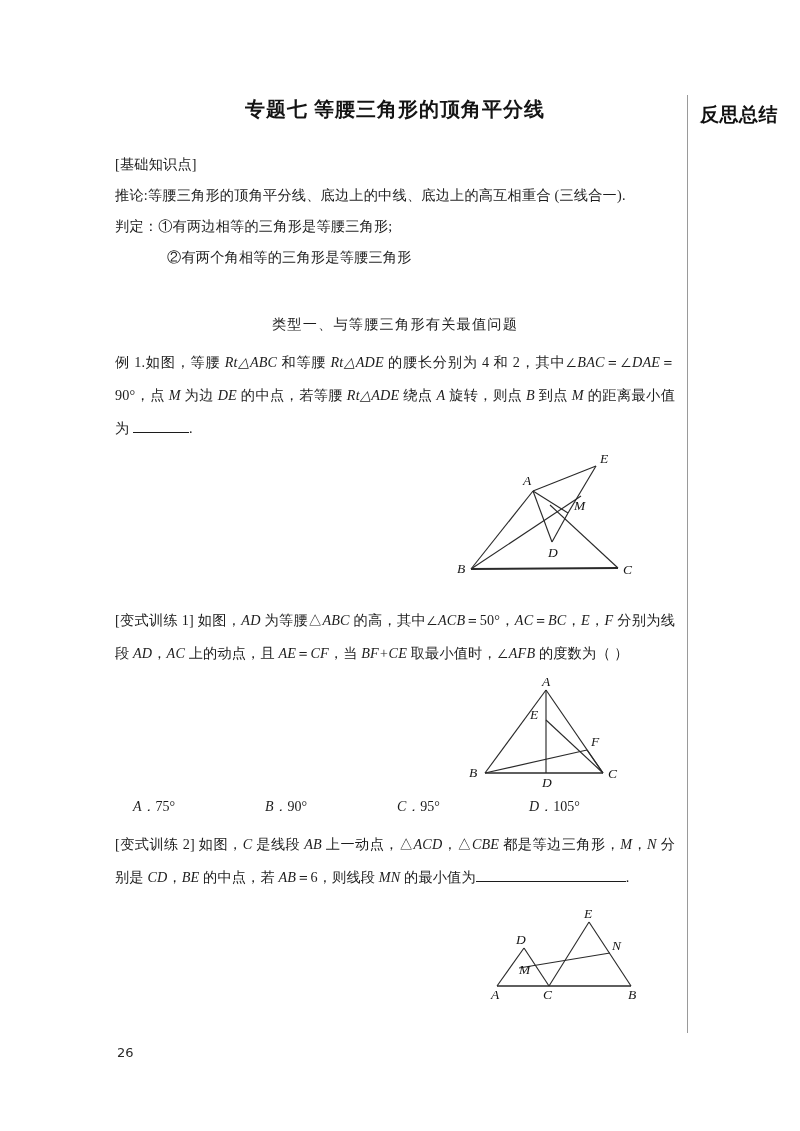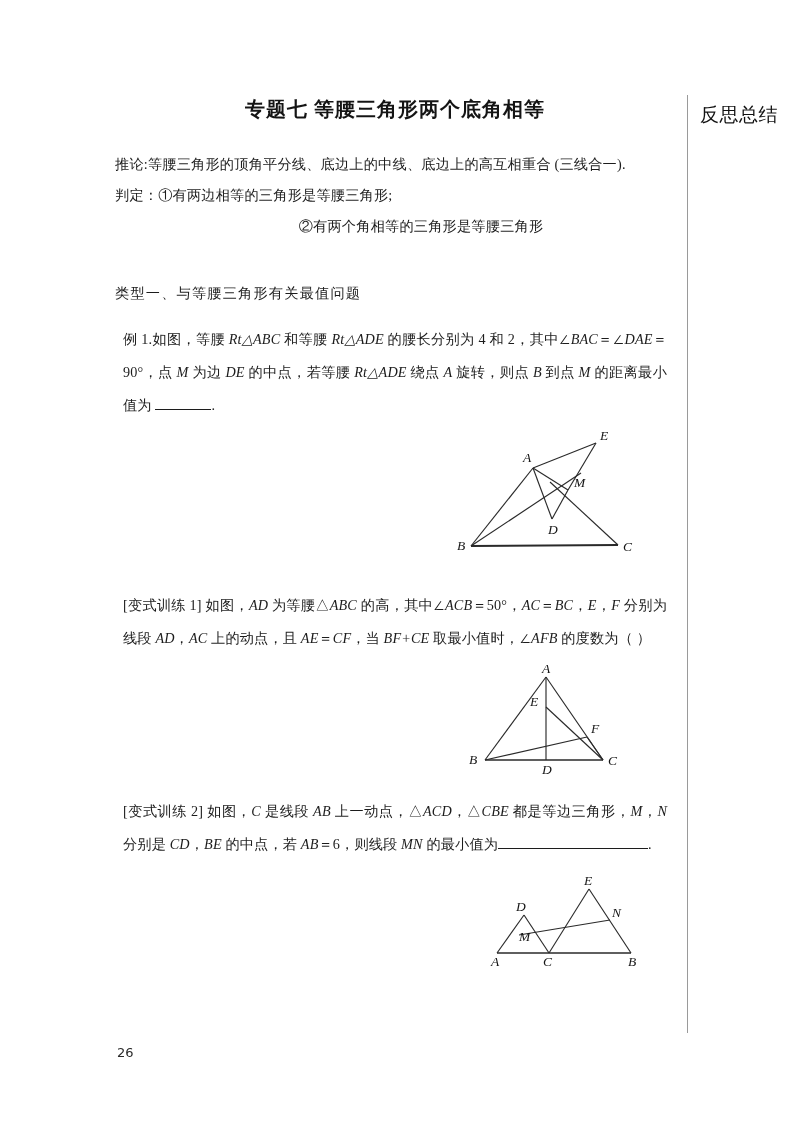--- a/index.html
+++ b/index.html
@@ -30,21 +30,21 @@
     background: #9a9a9a;
   }
 
   
   #side-title {
     position: absolute;
     left: 700px;
     top: 102px;
     width: 96px;
     font-family: "DejaVu Sans", sans-serif;
-    font-weight: normal;
+    font-weight: bold;
     font-size: 19px;
     letter-spacing: 0.5px;
     color: #111;
     white-space: nowrap;
   }
 
   
   #content {
     position: absolute;
     left: 115px;
@@ -62,38 +62,39 @@
     white-space: nowrap;
   }
 
   .para {
     font-size: 14.2px;
     line-height: 31px;
     color: #1c1c1c;
     margin: 0;
     letter-spacing: 0.2px;
   }
-  .para.indent-1 { padding-left: 52px; text-align: center; }
+  .para.indent-1 { padding-left: 52px; }
 
   .section-head {
+    text-align: center;
     font-size: 14.2px;
     color: #1c1c1c;
     letter-spacing: 1.2px;
     margin: 0;
   }
 
   .spacer-lg { height: 42px; }
   .spacer-md { height: 26px; }
   .spacer-sm { height: 12px; }
 
   .qbody {
     font-size: 14.2px;
     line-height: 33px;
     color: #1c1c1c;
-    margin: 8px;
+    margin: 0;
     text-align: justify;
     letter-spacing: 0.15px;
   }
   .it { font-style: italic; }
   .blank-s { border-bottom: 1px solid #1c1c1c; display: inline-block; width: 56px; }
   .blank-l { border-bottom: 1px solid #1c1c1c; display: inline-block; width: 150px; }
 
   
   .figwrap { position: relative; }
   .figwrap svg { display: block; }
@@ -133,22 +134,23 @@
 <body>
 
 <div id="page">
 
   <div id="divider"></div>
 
   <div id="side-title">反思总结</div>
 
   <div id="content">
 
-    <h1 class="doc-title">专题七 等腰三角形两个底角相等</h1>
-
+    <h1 class="doc-title">专题七 等腰三角形的顶角平分线</h1>
+
+    <p class="para">[基础知识点]</p>
     <p class="para">推论:等腰三角形的顶角平分线、底边上的中线、底边上的高互相重合 (三线合一).</p>
     <p class="para">判定：①有两边相等的三角形是等腰三角形;</p>
     <p class="para indent-1">②有两个角相等的三角形是等腰三角形</p>
 
     <div class="spacer-lg"></div>
 
     <p class="section-head">类型一、与等腰三角形有关最值问题</p>
 
     <div class="spacer-sm"></div>
 
@@ -210,20 +212,26 @@
         </g>
         <text class="vlabel" x="79" y="10">A</text>
         <text class="vlabel" x="6" y="101">B</text>
         <text class="vlabel" x="145" y="102">C</text>
         <text class="vlabel" x="79" y="111">D</text>
         <text class="vlabel" x="67" y="43">E</text>
         <text class="vlabel" x="128" y="70">F</text>
       </svg>
     </div>
 
+    <div class="choices">
+      <div><span class="ck">A．</span><span>75°</span></div>
+      <div><span class="ck">B．</span><span>90°</span></div>
+      <div><span class="ck">C．</span><span>95°</span></div>
+      <div><span class="ck">D．</span><span>105°</span></div>
+    </div>
 
     <div class="spacer-sm"></div>
 
     <p class="qbody"><span>[变式训练 2]  如图，</span><span class="it">C</span><span> 是线段 </span><span class="it">AB</span><span> 上一动点，△</span><span class="it">ACD</span><span>，△</span><span class="it">CBE</span><span> 都是等边三角形，</span><span class="it">M</span><span>，</span><span class="it">N</span><span> 分别</span><span>是 </span><span class="it">CD</span><span>，</span><span class="it">BE</span><span> 的中点，若 </span><span class="it">AB</span><span>＝6，则线段 </span><span class="it">MN</span><span> 的最小值为</span><span class="blank-l"></span><span>.</span></p>
 
     <div class="figwrap fig-3">
       <svg width="165" height="100" viewBox="0 0 165 100">
         <g stroke="#2a2a2a" fill="none" stroke-width="1.15">
 
           <line x1="14" y1="84" x2="148" y2="84" stroke-width="1.7"></line>

